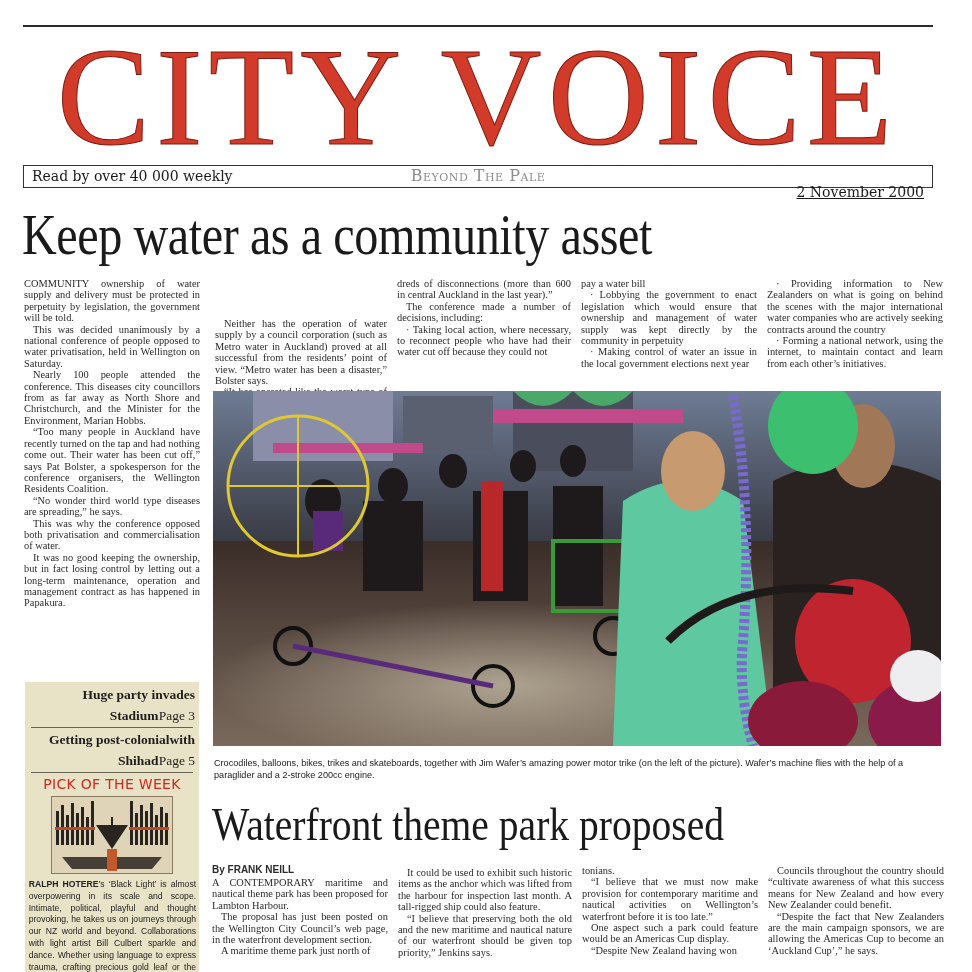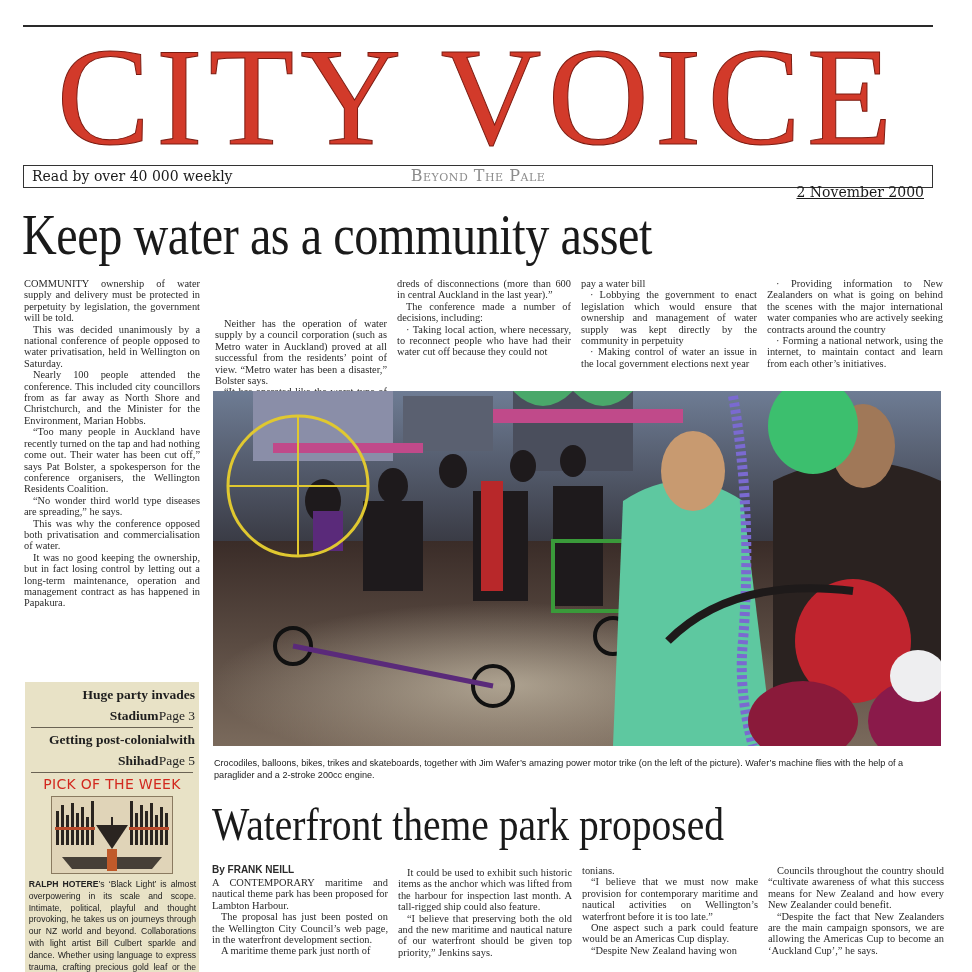--- a/index.html
+++ b/index.html
@@ -35,21 +35,21 @@
   <span class="left">Read by over 40 000 weekly</span>
   <span class="center">Beyond The Pale</span>
   <span class="right">2 November 2000</span>
 </div>
 
 <div class="abs headline1">Keep water as a community asset</div>
 
 <div class="abs col" style="left:24px; top:278px; width:176px;">
   <p class="first">COMMUNITY ownership of water supply and delivery must be protected in perpetuity by legislation, the government will be told.</p>
   <p>This was decided unanimously by a national conference of people opposed to water privatisation, held in Wellington on Saturday.</p>
-  <p>Nearly 100 people attended the conference. This included city councillors from as far away as North Shore and Christchurch, and the Minister for the Environment, Marian Hobbs.</p>
+  <p>Nearly 100 people attended the conference. This diseases city councillors from as far away as North Shore and Christchurch, and the Minister for the Environment, Marian Hobbs.</p>
   <p>“Too many people in Auckland have recently turned on the tap and had nothing come out. Their water has been cut off,” says Pat Bolster, a spokesperson for the conference organisers, the Wellington Residents Coalition.</p>
   <p>“No wonder third world type diseases are spreading,” he says.</p>
   <p>This was why the conference opposed both privatisation and commercialisation of water.</p>
   <p>It was no good keeping the ownership, but in fact losing control by letting out a long-term maintenance, operation and management contract as has happened in Papakura.</p>
 </div>
 
 <div class="abs col" style="left:215px; top:278px; width:172px;margin-top:40px;">
   <p>Neither has the operation of water supply by a council corporation (such as Metro water in Auckland) proved at all successful from the residents’ point of view. “Metro water has been a disaster,” Bolster says.</p>
   <p>“It has operated like the worst type of private company and caused hun-</p>
 </div>

